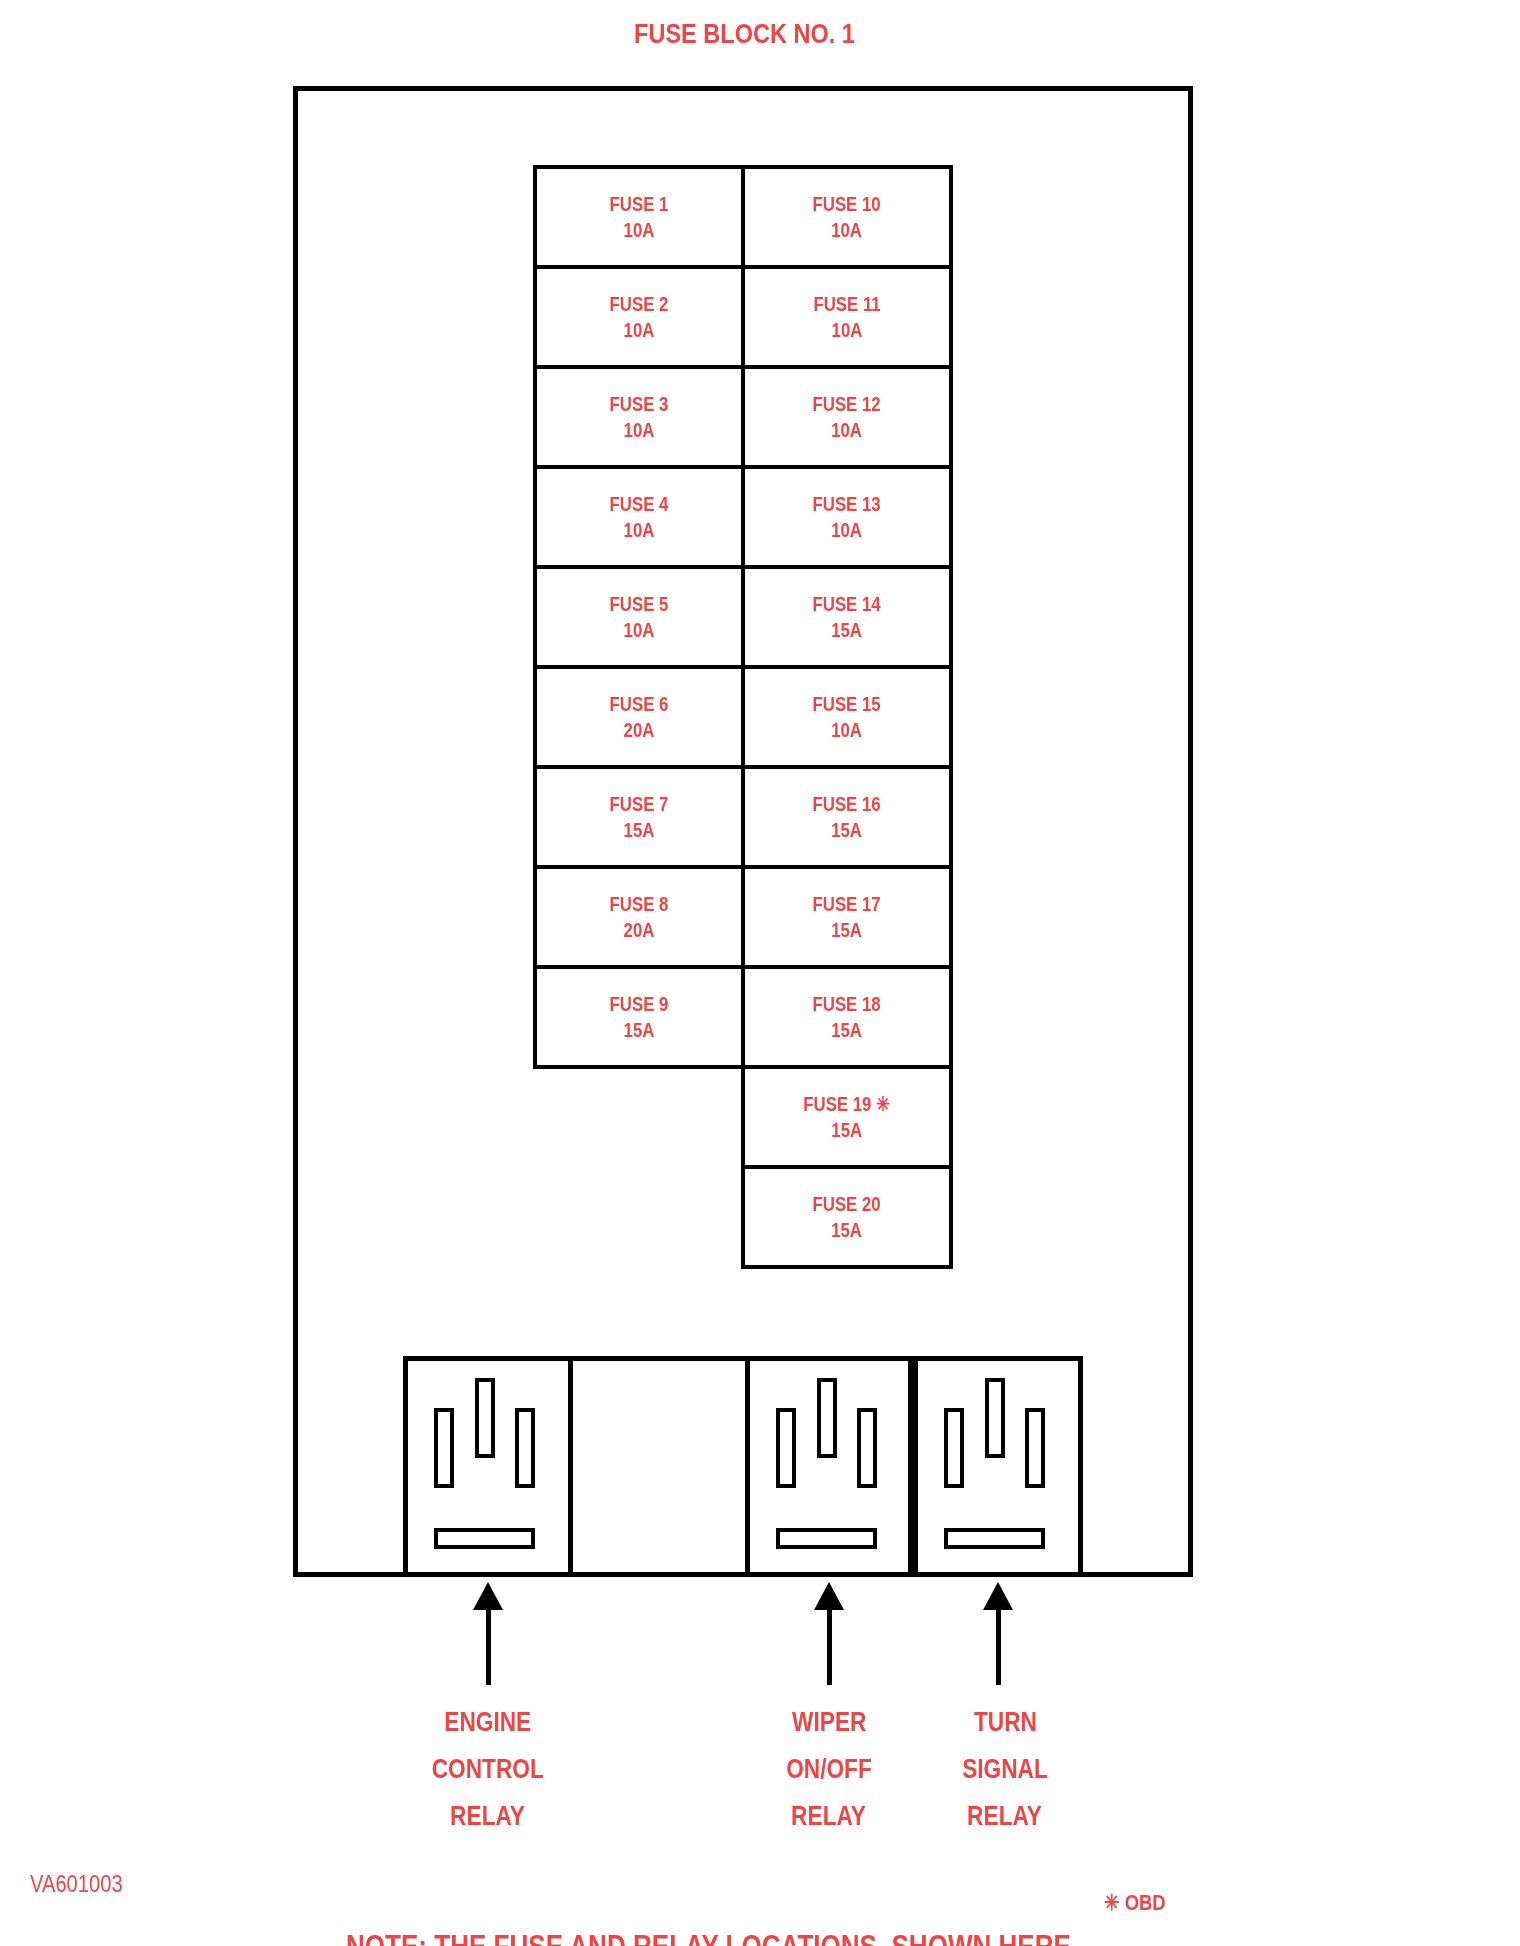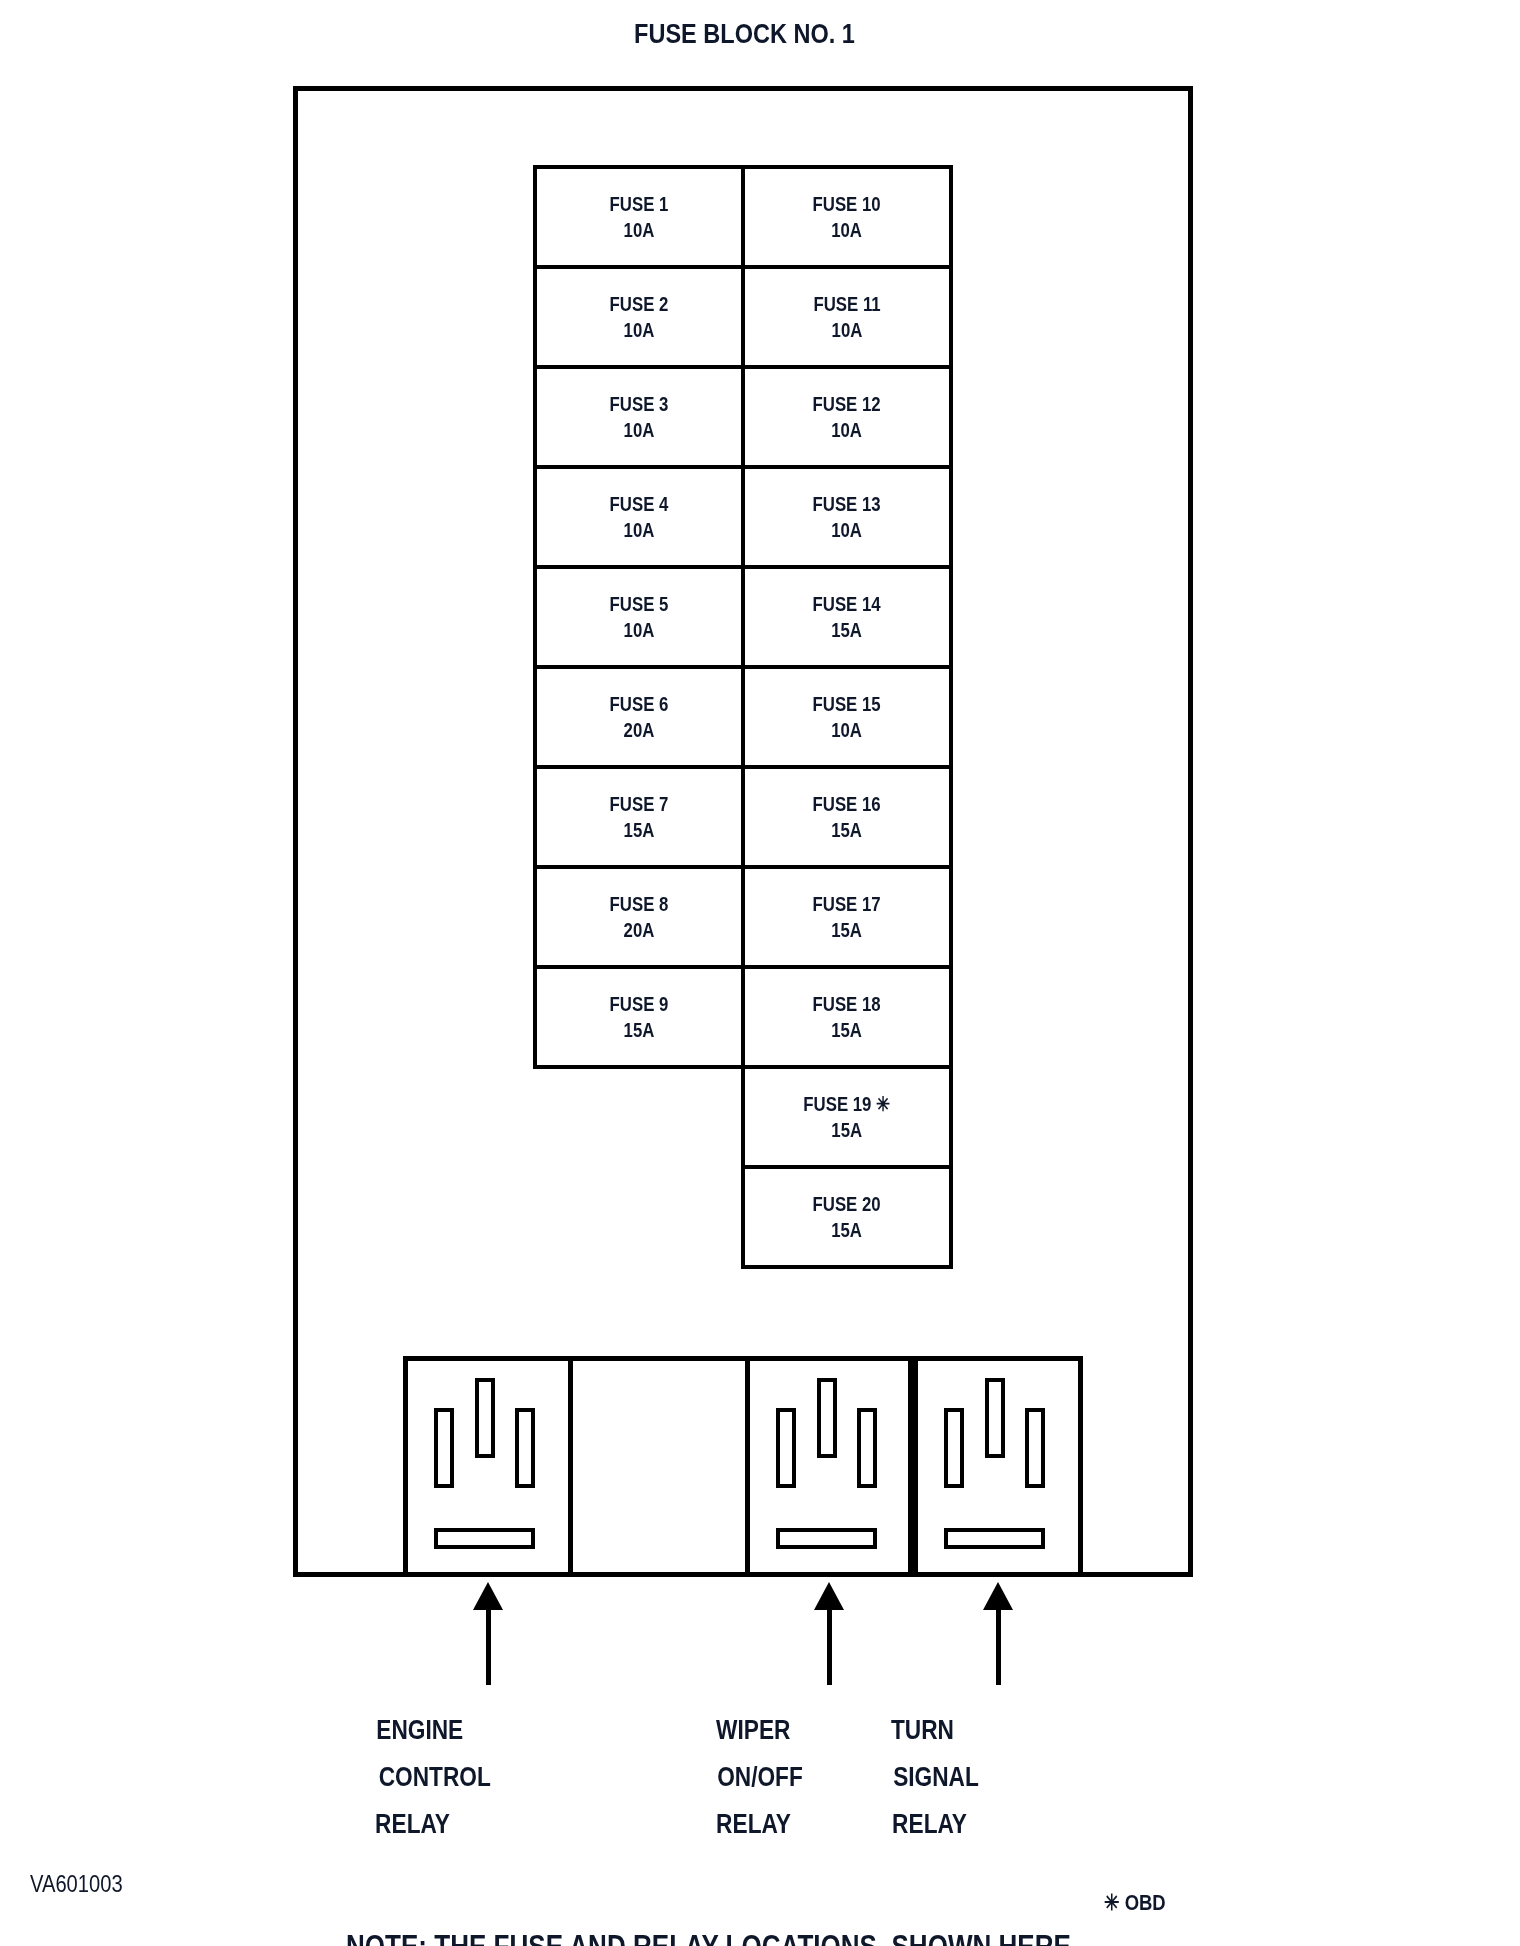--- a/index.html
+++ b/index.html
@@ -1,21 +1,21 @@
 <!DOCTYPE html>
 <html><head>
 <meta charset="utf-8">
 <style>
   html,body{margin:0;padding:0;background:#fff;}
   .page{
     position:relative;
     width:1480px;height:1946px;
     background:#fff;
     font-family:"Liberation Sans", sans-serif;
-    color:#0f172a;
+    color:#ef4444;
     overflow:hidden;
   }
   .cx{display:inline-block;transform:scaleX(0.84);transform-origin:50% 50%;}
   .cx-left{display:inline-block;transform:scaleX(0.84);transform-origin:0 50%;}
   .cx-right{display:inline-block;transform:scaleX(0.84);transform-origin:100% 50%;}
 
   .title{
     position:absolute;left:444px;top:19px;width:600px;
     text-align:center;font-size:28px;font-weight:bold;line-height:30px;
     white-space:nowrap;
@@ -53,23 +53,22 @@
 
   .arrow{position:absolute;width:30px;top:1582px;}
   .arrow-1{left:473px;}
   .arrow-2{left:814px;}
   .arrow-3{left:983px;}
   .arrow .head{width:0;height:0;border-left:15px solid transparent;border-right:15px solid transparent;border-bottom:28px solid #000;}
   .arrow .shaft{width:5px;height:77px;background:#000;margin:-2px auto 0 auto;}
 
   .relay-label{
     position:absolute;top:1699px;width:240px;
-    text-align:left;font-size:27px;font-weight:bold;line-height:47px;
+    text-align:center;font-size:27px;font-weight:bold;line-height:47px;
     white-space:nowrap;
-    margin-top:8px;
   }
   .relay-label-1{left:368px;}
   .relay-label-2{left:709px;}
   .relay-label-3{left:885px;}
 
   .note{
     position:absolute;left:258px;top:1837px;width:900px;
     text-align:center;font-size:31px;font-weight:bold;line-height:44px;
     white-space:pre-wrap;
   }

